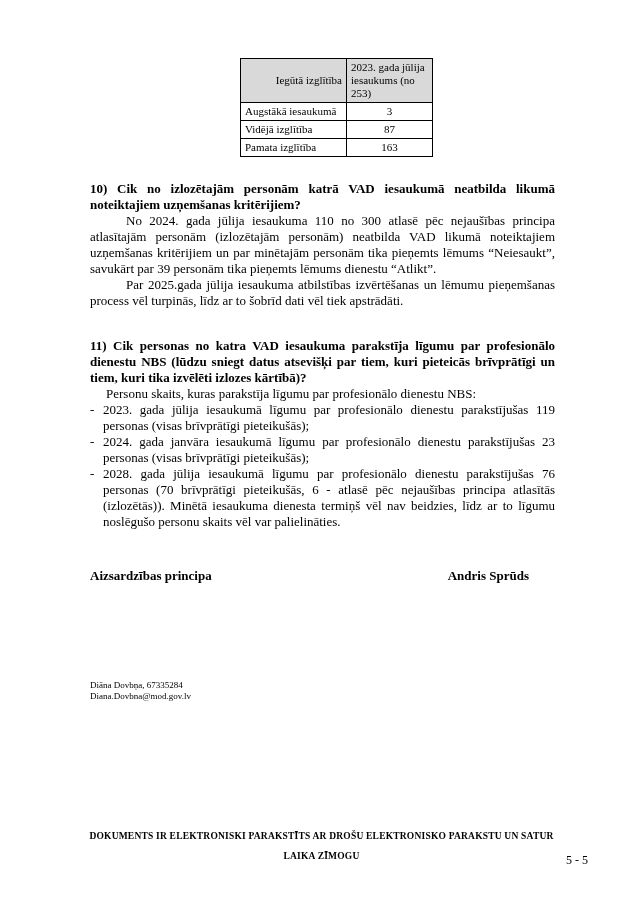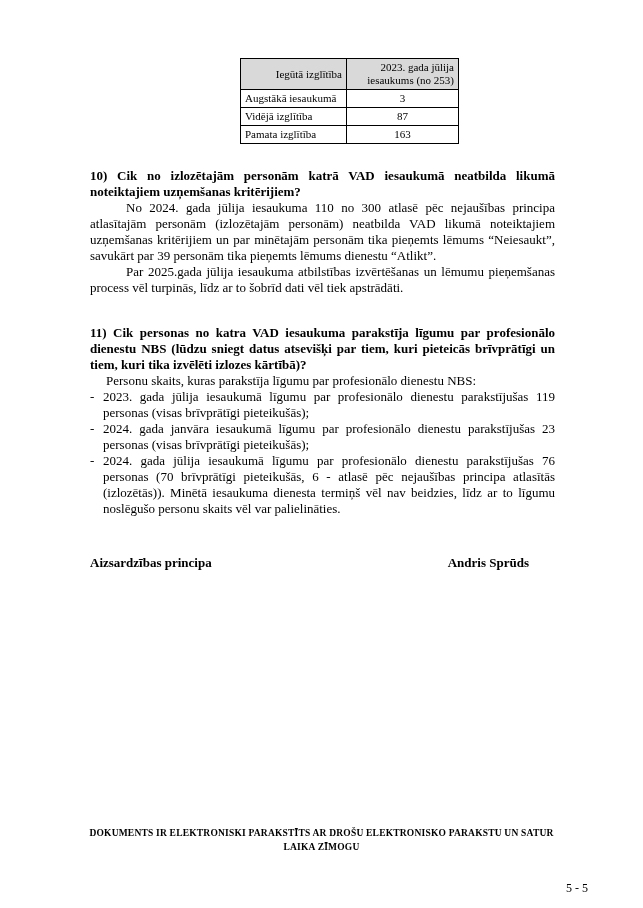--- a/index.html
+++ b/index.html
@@ -24,21 +24,21 @@
     font-size: 11px;
     line-height: 13px;
   }
   table.edu-table th, table.edu-table td {
     border: 1px solid #000;
     padding: 2px 4px;
     vertical-align: middle;
   }
   table.edu-table th { background: #d9d9d9; font-weight: normal; }
   th.col-edu { width: 106px; text-align: right; }
-  th.col-count { width: 112px; text-align: right; }
+  th.col-count { width: 86px; text-align: left; }
   td.cell-label { text-align: left; }
   td.cell-value { text-align: center; }
   
   .heading { font-weight: bold; text-align: justify; }
   .q10-heading { margin-top: 24px; }
   .q11-heading { margin-top: 29px; }
   .para { text-align: justify; }
   .para.first-indent { text-indent: 36px; }
   .intro-line { padding-left: 16px; }
   .list-item { display: flex; }
@@ -58,31 +58,30 @@
     font-size: 9px;
     line-height: 11px;
   }
   
   .footer-statement {
     position: absolute;
     left: 0; right: 0;
     top: 826px;
     text-align: center;
     font-size: 9.5px;
-    line-height: 14px;
+    line-height: 20px;
     font-weight: bold;
     letter-spacing: 0.2px;
   }
   .footer-statement .inner { max-width: 478px; margin: 0 auto; }
   .page-number {
     position: absolute;
     top: 852px;
     right: 55px;
     font-size: 12px;
-    margin-top: 28px;
   }
 </style>
 </head>
 <body>
 
 <div class="page">
 
   <table class="edu-table">
     <thead>
       <tr>
@@ -116,28 +115,32 @@
   <div class="list-item">
     <span class="marker">-</span>
     <span class="item-text">2023. gada jūlija iesaukumā  līgumu par profesionālo dienestu parakstījušas 119 personas (visas brīvprātīgi pieteikušās);</span>
   </div>
   <div class="list-item">
     <span class="marker">-</span>
     <span class="item-text">2024. gada janvāra iesaukumā līgumu par profesionālo dienestu parakstījušas 23 personas (visas brīvprātīgi pieteikušās);</span>
   </div>
   <div class="list-item">
     <span class="marker">-</span>
-    <span class="item-text">2024. gada jūlija iesaukumā līgumu par profesionālo dienestu parakstījušas 76 personas (70 brīvprātīgi pieteikušās, 6 - atlasē pēc nejaušības principa atlasītās (izlozētās)). Minētā iesaukuma dienesta termiņš vēl nav beidzies, līdz ar to līgumu noslēgušo personu skaits vēl var palielināties.</span>
+    <span class="item-text">2028. gada jūlija iesaukumā līgumu par profesionālo dienestu parakstījušas 76 personas (70 brīvprātīgi pieteikušās, 6 - atlasē pēc nejaušības principa atlasītās (izlozētās)). Minētā iesaukuma dienesta termiņš vēl nav beidzies, līdz ar to līgumu noslēgušo personu skaits vēl var palielināties.</span>
   </div>
 
   <div class="signature-row">
     <span class="sig-title">Aizsardzības principa</span>
     <span class="sig-name">Andris Sprūds</span>
   </div>
 
+  <div class="contact">
+    <div>Diāna Dovbņa, 67335284</div>
+    <div>Diana.Dovbna@mod.gov.lv</div>
+  </div>
 
   <div class="footer-statement">
     <div class="inner">DOKUMENTS IR ELEKTRONISKI PARAKSTĪTS AR DROŠU ELEKTRONISKO PARAKSTU UN SATUR LAIKA ZĪMOGU</div>
   </div>
 
   <div class="page-number">5 - 5</div>
 
 </div>
 
 </body></html>

